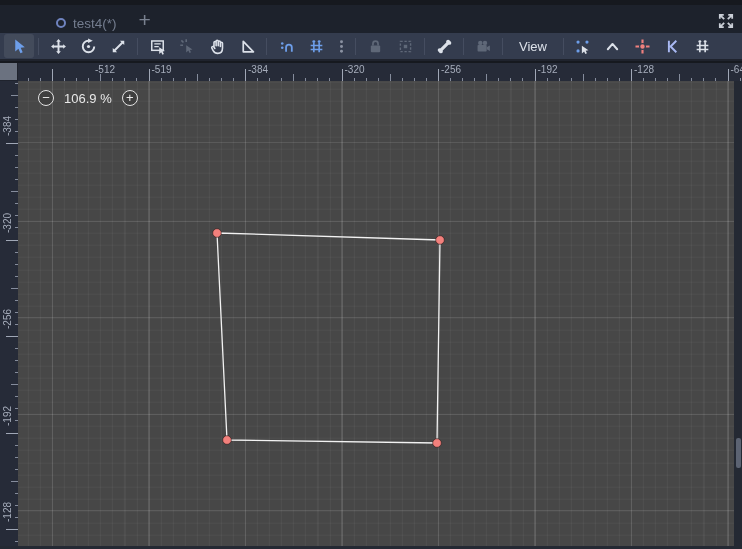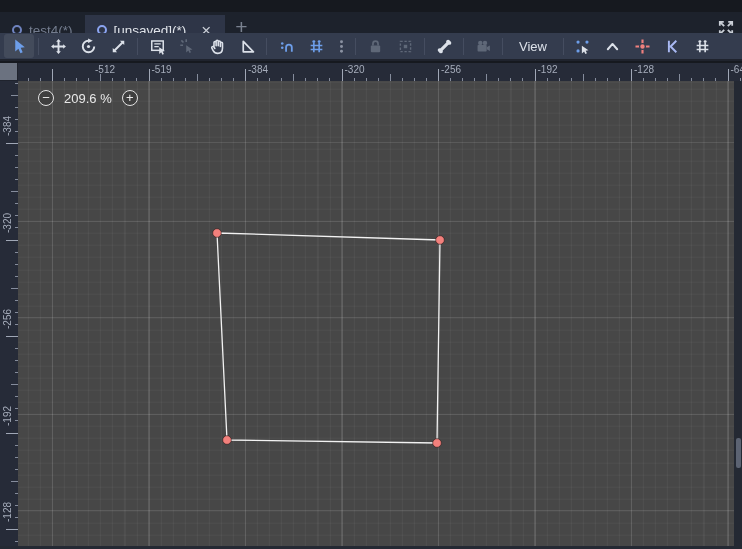--- a/index.html
+++ b/index.html
@@ -4,22 +4,22 @@
 <style>
   html,body{margin:0;padding:0;background:#16191f;}
   *{box-sizing:border-box;}
   #app{
     position:relative;width:742px;height:549px;overflow:hidden;
     font-family:"Liberation Sans","DejaVu Sans",sans-serif;
     -webkit-font-smoothing:antialiased;
   }
   
   .tabbar{
-    position:absolute;left:0;top:12px;width:742px;height:33px;
-    background:var(--tabbar-bg);display:flex;align-items:flex-end;
+    position:absolute;left:0;top:5px;width:742px;height:33px;
+    background:var(--tabbar-bg);display:flex;align-items:flex-end;padding-left:44px;
   }
   .tab{
     height:30px;display:flex;align-items:center;gap:7px;
     padding:0 12px;font-size:13.5px;color:var(--tab-text-inactive);
     cursor:default;white-space:nowrap;
   }
   .tab.active{background:var(--active-tab-bg);color:var(--tab-text-active);}
   .scene-ring{
     width:10px;height:10px;border-radius:50%;
     border:2.5px solid var(--scene-icon-blue);flex:0 0 auto;opacity:.75;
@@ -113,25 +113,20 @@
 </style>
 </head>
 <body>
 
 <div id="app">
 
   <div class="tabbar">
     <div class="tab">
       <span class="scene-ring"></span>
       <span>test4(*)</span>
-    </div>
-    <div class="tab active">
-      <span class="scene-ring"></span>
-      <span>[unsaved](*)</span>
-      <span class="tab-close">×</span>
     </div>
     <div class="new-tab">+</div>
     <div class="expand-btn">
       <svg viewBox="0 0 16 16" fill="none" stroke="currentColor" stroke-width="1.6">
         <path d="M10 2.5 H13.5 V6 M13.5 2.5 L9.6 6.4"></path>
         <path d="M6 2.5 H2.5 V6 M2.5 2.5 L6.4 6.4"></path>
         <path d="M2.5 10 V13.5 H6 M2.5 13.5 L6.4 9.6"></path>
         <path d="M13.5 10 V13.5 H10 M13.5 13.5 L9.6 9.6"></path>
       </svg>
     </div>
@@ -398,21 +393,21 @@
   <div class="canvas">
     <svg class="shape-svg" id="shape" width="724" height="465" viewBox="0 0 724 465">
         <polygon points="199,152 422,159 419,362 209,359" fill="none" stroke="#f2f2f2" stroke-width="1.3"></polygon>
         <circle cx="199" cy="152" r="4.3" fill="#f2807c" stroke="rgba(40,20,20,0.55)" stroke-width="1"></circle>
         <circle cx="422" cy="159" r="4.3" fill="#f2807c" stroke="rgba(40,20,20,0.55)" stroke-width="1"></circle>
         <circle cx="419" cy="362" r="4.3" fill="#f2807c" stroke="rgba(40,20,20,0.55)" stroke-width="1"></circle>
         <circle cx="209" cy="359" r="4.3" fill="#f2807c" stroke="rgba(40,20,20,0.55)" stroke-width="1"></circle>
       </svg>
     <div class="zoomctl">
       <div class="zbtn">−</div>
-      <div class="zlabel">209.6 %</div>
+      <div class="zlabel">106.9 %</div>
       <div class="zbtn">+</div>
     </div>
   </div>
 
   <div class="vscroll">
     <div class="thumb"></div>
   </div>
   <div class="bottom-strip"></div>
 
 </div>

